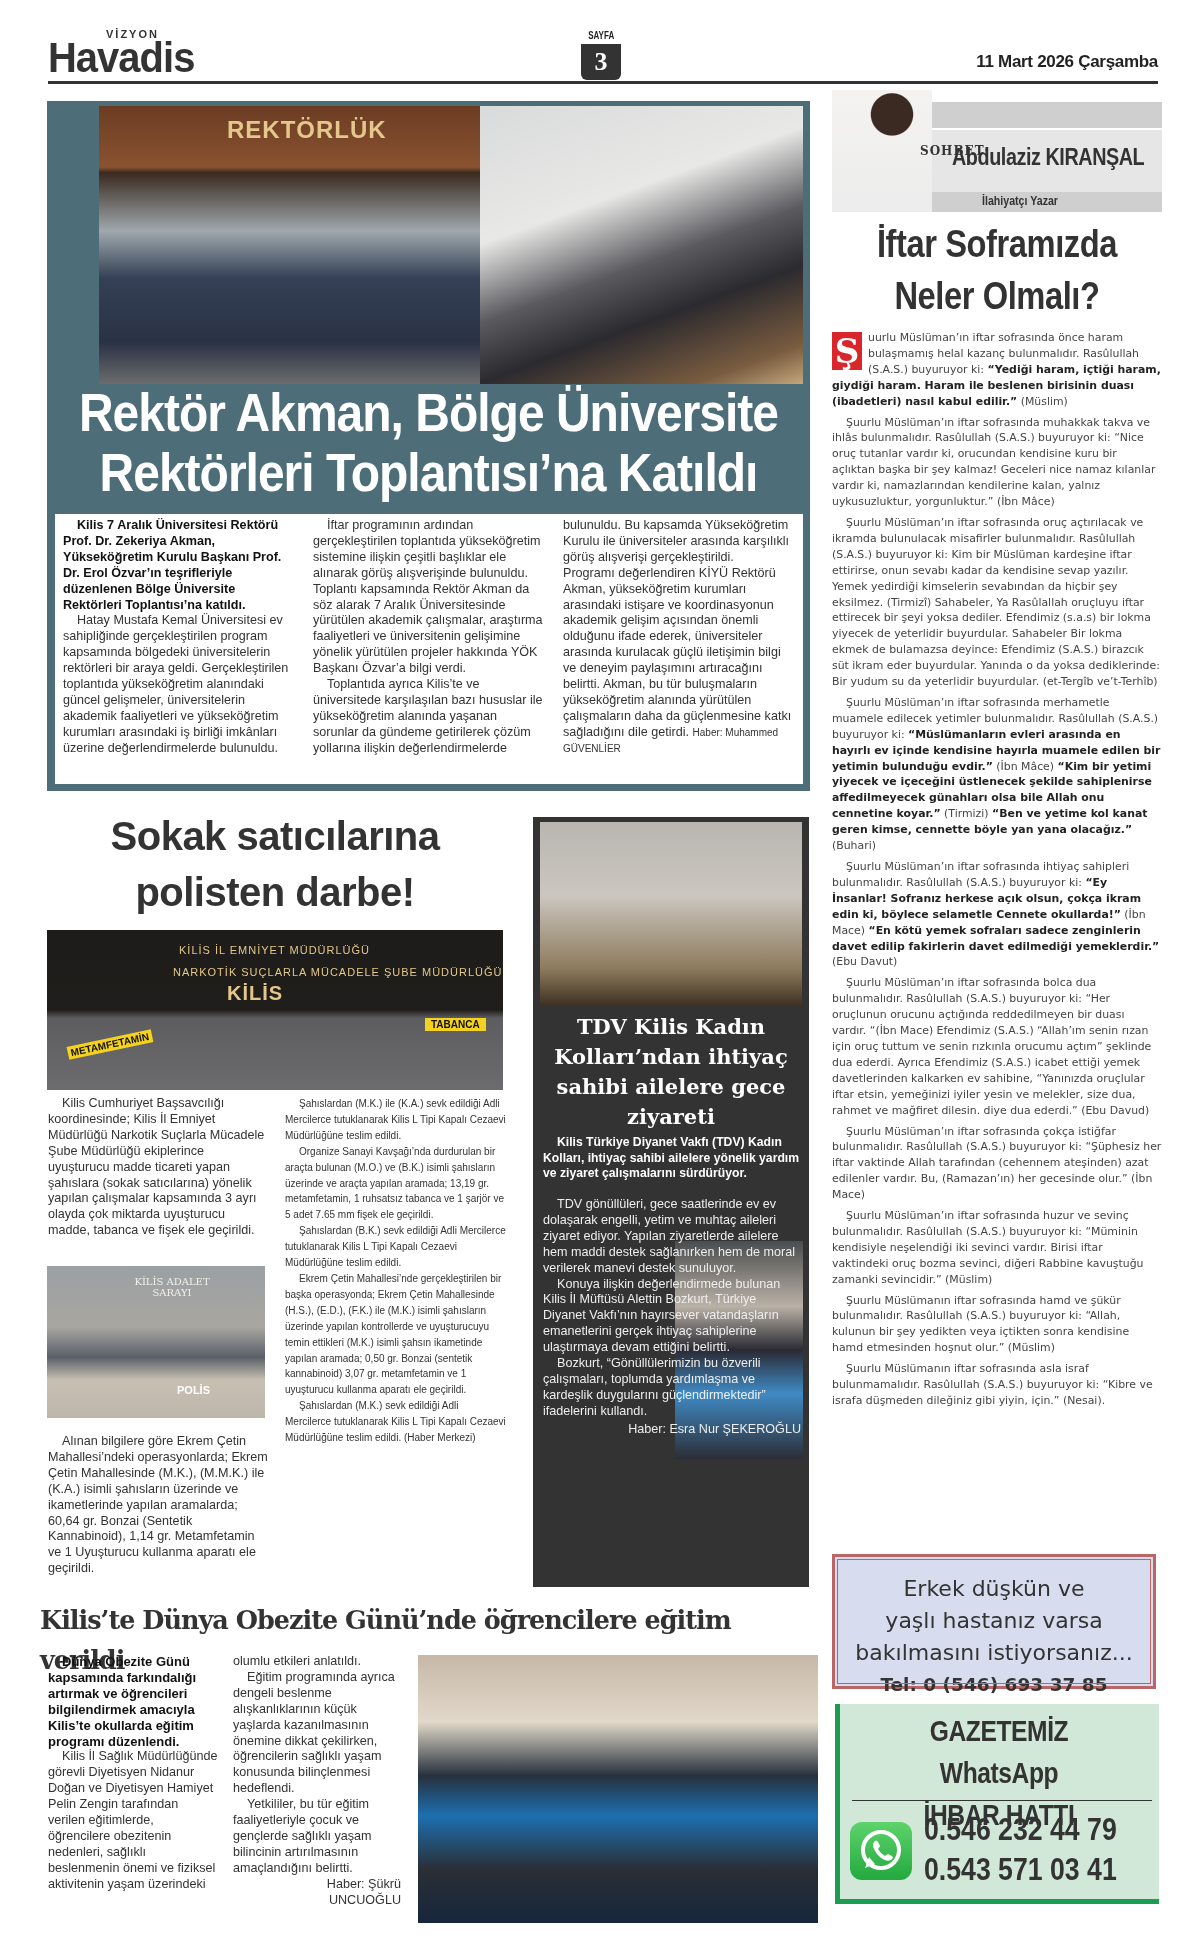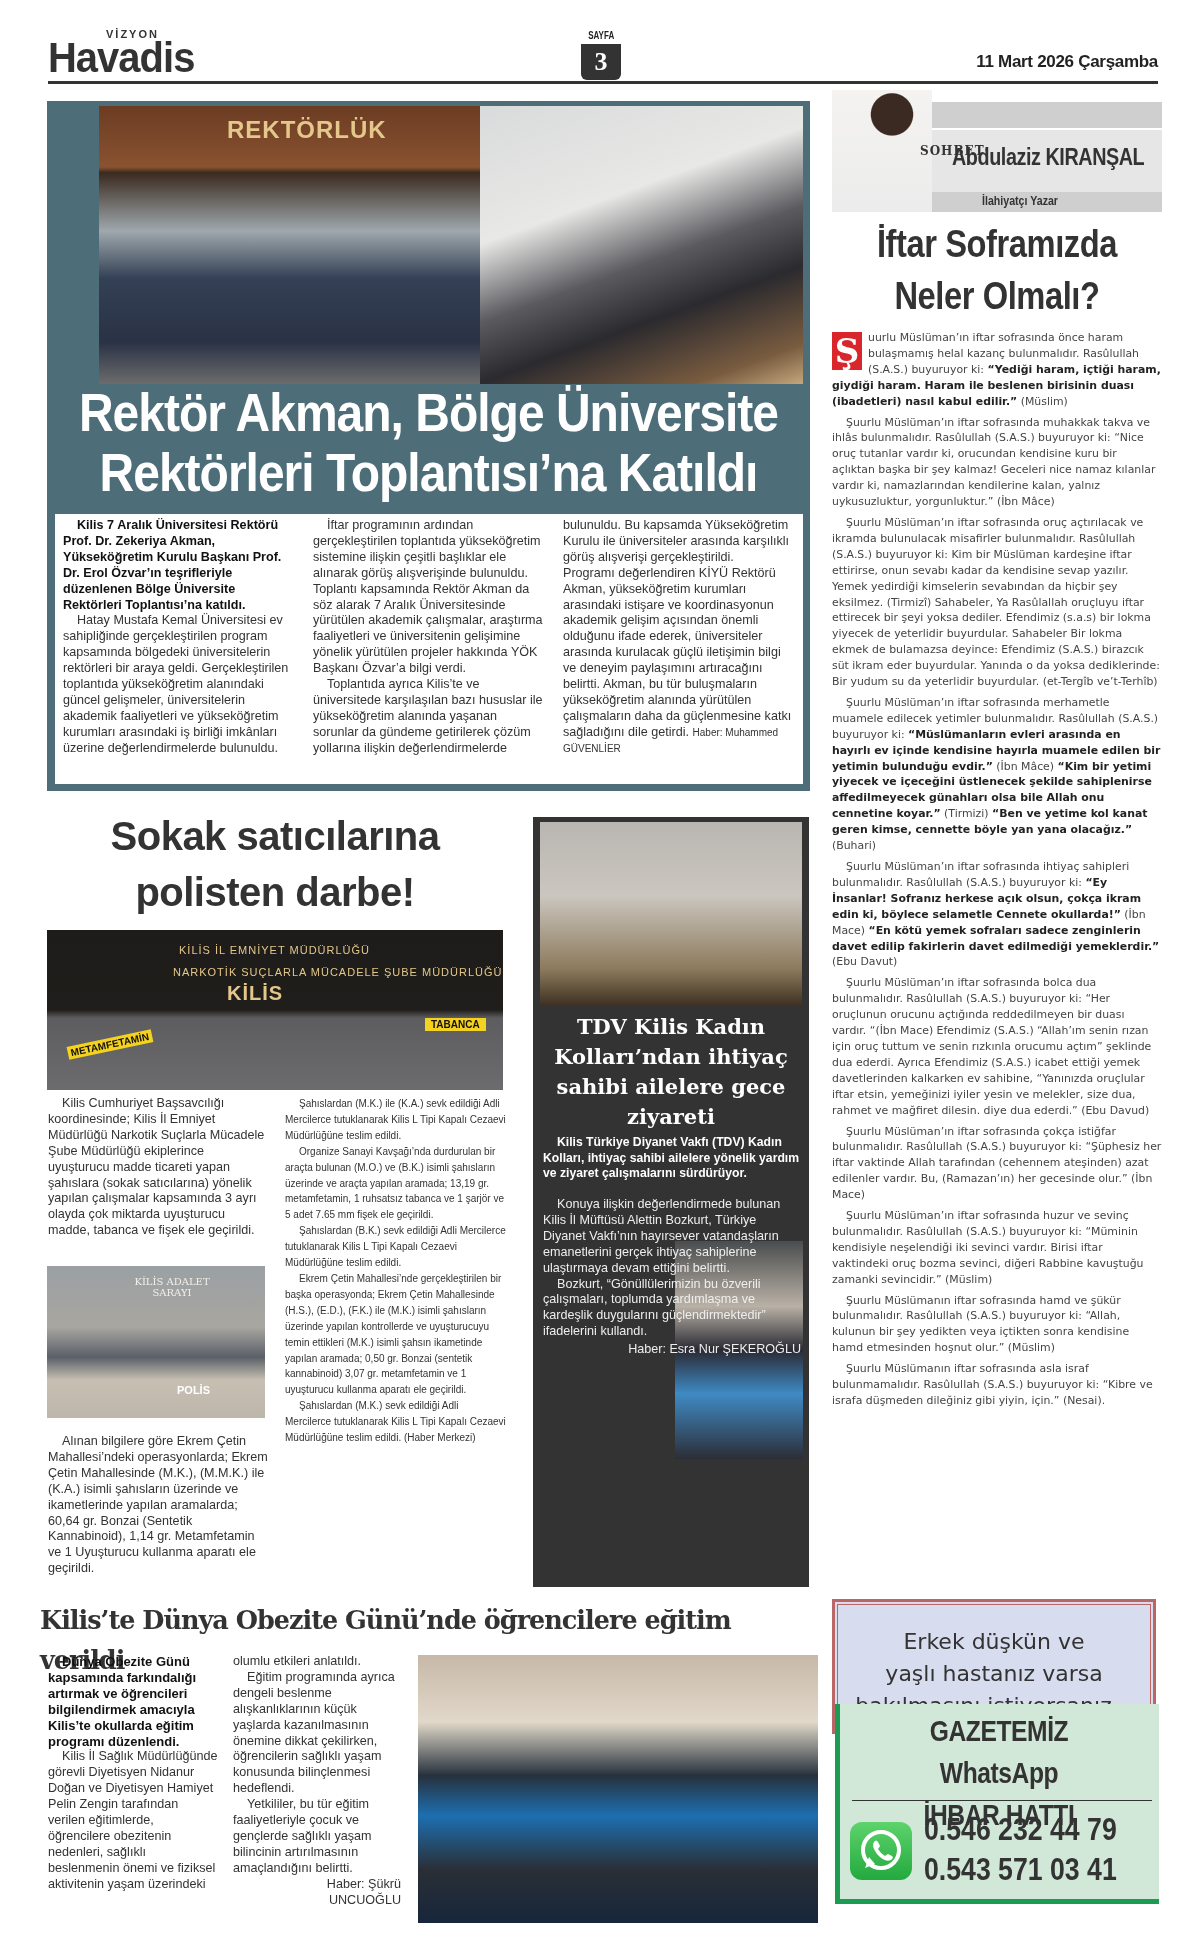--- a/index.html
+++ b/index.html
@@ -60,21 +60,21 @@
   #author-name { left: 120px; top: 54px; font-weight: bold; font-size: 23px; color: #333; transform: scaleX(0.86); transform-origin: left; white-space: nowrap; letter-spacing: -0.5px; }
   #author-role { left: 150px; top: 104px; font-weight: bold; font-size: 12.5px; color: #333; transform: scaleX(0.85); transform-origin: left; white-space: nowrap; }
   #col-title { left: 832px; top: 218px; width: 330px; text-align: center; font-weight: bold; font-size: 38px; line-height: 52px; color: #333; transform: scaleX(0.86); letter-spacing: -0.5px; }
   #col-body { left: 832px; top: 330px; width: 330px; font-family: "DejaVu Sans", sans-serif; font-size: 10.9px; line-height: 15.9px; color: #444; }
   #col-body p { text-indent: 14px; margin-bottom: 5px; }
   #col-body p.first { text-indent: 0; }
   #col-body b { color: #222; }
   #drop-cap { float: left; width: 30px; height: 38px; background: #d9262c; color: #fff; font-family: "DejaVu Serif", serif; font-size: 34px; font-weight: bold; line-height: 38px; text-align: center; margin: 2px 6px 0 0; }
 
   
-  #ad-care { left: 832px; top: 1554px; width: 324px; height: 135px; background: #d7dcee; border: 3px solid #b66; outline: 1px solid #b66; outline-offset: -6px; text-align: center; padding-top: 24px; margin-top: 45px; }
+  #ad-care { left: 832px; top: 1554px; width: 324px; height: 135px; background: #d7dcee; border: 3px solid #b66; outline: 1px solid #b66; outline-offset: -6px; text-align: center; padding-top: 16px; }
   .ad-care-line { font-size: 22px; line-height: 32px; color: #333; font-family: "DejaVu Sans", sans-serif; }
   #ad-care-tel { font-size: 18.5px; font-weight: bold; }
   #ad-wa { left: 835px; top: 1704px; width: 324px; height: 200px; background: #d1e7d7; border-left: 5px solid #1c9b53; border-bottom: 5px solid #1c9b53; }
   #ad-wa-title { left: 0; top: 6px; width: 318px; text-align: center; font-weight: bold; font-size: 30px; line-height: 42px; color: #333; transform: scaleX(0.82); letter-spacing: -0.5px; }
   #ad-wa-rule { left: 12px; top: 96px; width: 300px; height: 1px; background: #333; }
   #wa-icon { left: 10px; top: 118px; width: 62px; height: 58px; background: linear-gradient(180deg,#5dd36b,#23a93f); border-radius: 12px; }
   #ad-wa-phones { left: 84px; top: 106px; font-weight: bold; font-size: 31px; line-height: 40px; color: #333; transform: scaleX(0.86); transform-origin: left; white-space: nowrap; }
 </style>
 </head>
 <body>
@@ -134,20 +134,21 @@
   <p>Ekrem Çetin Mahallesi’nde gerçekleştirilen bir başka operasyonda; Ekrem Çetin Mahallesinde (H.S.), (E.D.), (F.K.) ile (M.K.) isimli şahısların üzerinde yapılan kontrollerde ve uyuşturucuyu temin ettikleri (M.K.) isimli şahsın ikametinde yapılan aramada;  0,50 gr. Bonzai (sentetik kannabinoid) 3,07 gr. metamfetamin ve 1 uyuşturucu kullanma aparatı ele geçirildi.</p>
   <p>Şahıslardan (M.K.) sevk edildiği Adli Mercilerce tutuklanarak Kilis L Tipi Kapalı Cezaevi Müdürlüğüne teslim edildi. (Haber Merkezi)</p>
 </div>
 
 <section id="tdv" class="abs">
   <div id="tdv-photo-1" class="abs photo" title="TDV volunteer at a door at night"></div>
   <h2 id="tdv-title" class="abs">TDV Kilis Kadın Kolları’ndan ihtiyaç sahibi ailelere gece ziyareti</h2>
   <p id="tdv-lead" class="abs">Kilis Türkiye Diyanet Vakfı (TDV) Kadın Kolları, ihtiyaç sahibi ailelere yönelik yardım ve ziyaret çalışmalarını sürdürüyor.</p>
   <div id="tdv-photo-2" class="abs photo" title="TDV volunteers visiting a family"></div>
   <div id="tdv-body" class="abs">
+    <p>TDV gönüllüleri, gece saatlerinde ev ev dolaşarak engelli, yetim ve muhtaç aileleri ziyaret ediyor. Yapılan ziyaretlerde ailelere hem maddi destek sağlanırken hem de moral verilerek manevi destek sunuluyor.</p>
     <p>Konuya ilişkin değerlendirmede bulunan Kilis İl Müftüsü Alettin Bozkurt, Türkiye Diyanet Vakfı’nın hayırsever vatandaşların emanetlerini gerçek ihtiyaç sahiplerine ulaştırmaya devam ettiğini belirtti.</p>
     <p>Bozkurt, “Gönüllülerimizin bu özverili çalışmaları, toplumda yardımlaşma ve kardeşlik duygularını güçlendirmektedir” ifadelerini kullandı.</p>
     <div id="tdv-byline">Haber: Esra Nur ŞEKEROĞLU</div>
   </div>
 </section>
 
 <h2 id="obez-title" class="abs">Kilis’te Dünya Obezite Günü’nde öğrencilere eğitim verildi</h2>
 <div id="obez-col-1" class="abs txt" style="width:170px;">
   <p class="lead">Dünya Obezite Günü kapsamında farkındalığı artırmak ve öğrencileri bilgilendirmek amacıyla Kilis’te okullarda eğitim programı düzenlendi.</p>
   <p>Kilis İl Sağlık Müdürlüğünde görevli Diyetisyen Nidanur Doğan ve Diyetisyen Hamiyet Pelin Zengin tarafından verilen eğitimlerde, öğrencilere obezitenin nedenleri, sağlıklı beslenmenin önemi ve fiziksel aktivitenin yaşam üzerindeki</p>

